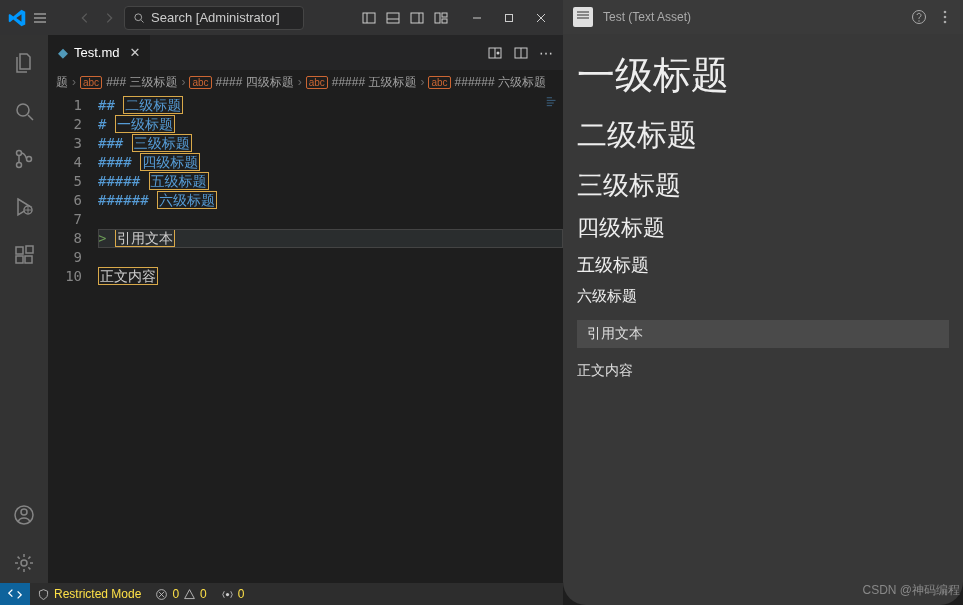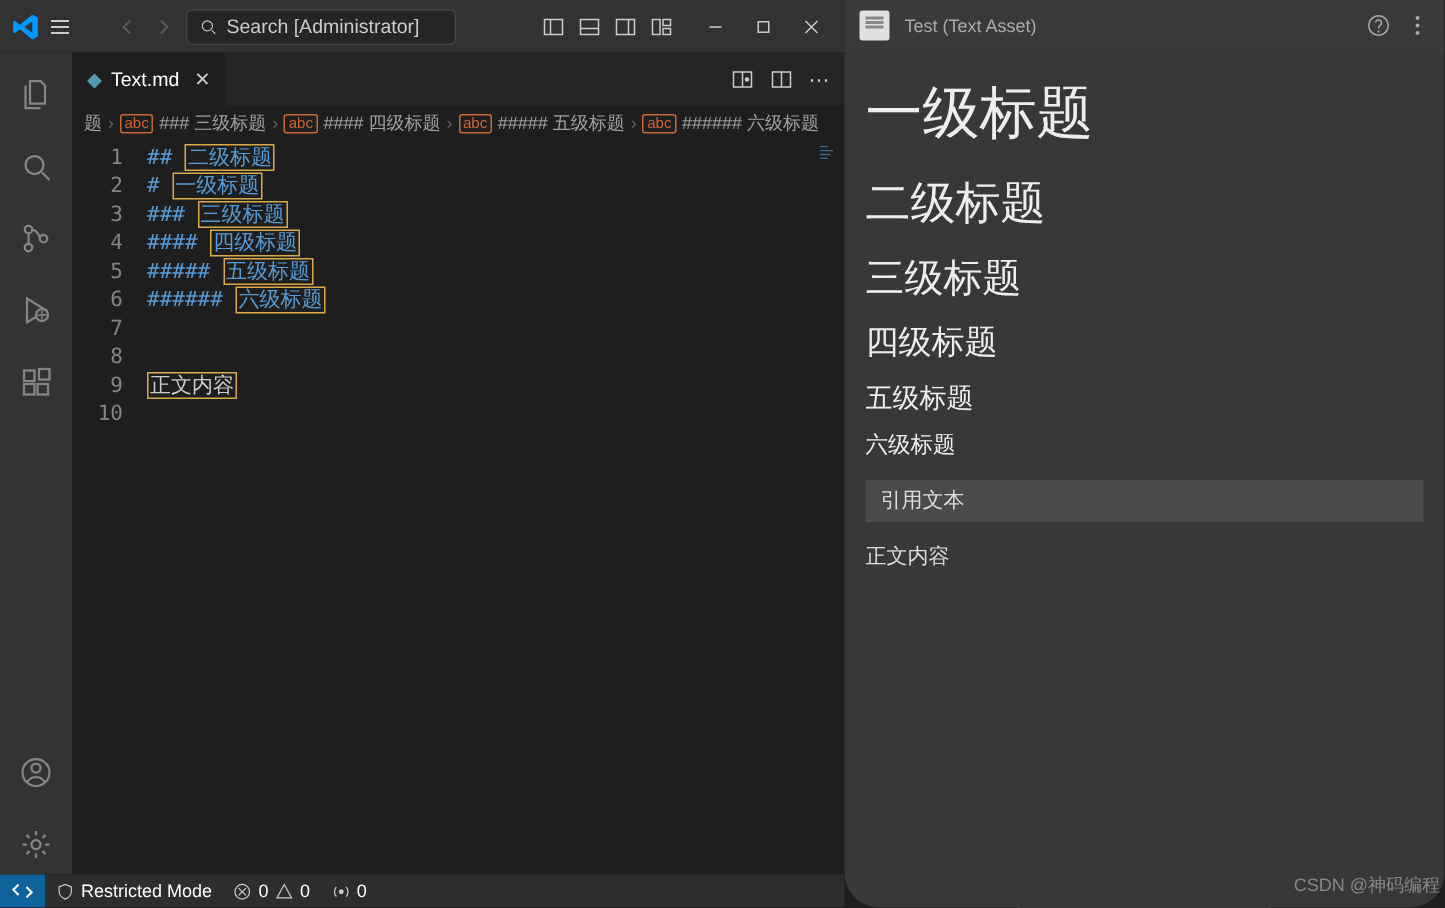--- a/index.html
+++ b/index.html
@@ -37,21 +37,21 @@
 .gutter { width: 50px; text-align: right; color: #858585; padding-right: 16px; line-height: 19px; padding-top: 2px; }
 .code-lines { flex: 1; line-height: 19px; padding-top: 2px; position: relative; }
 .code-line.active { background: #2a2d2e; position: relative; }
 .code-line.active::before { content: ''; position: absolute; inset: 0; border: 1px solid #444; pointer-events: none; }
 .md-hash { color: #569cd6; }
 .md-heading { color: #569cd6; border: 1px solid #d9a94a; padding: 0 1px; }
 .md-quote { color: #6a9955; }
 .boxed { border: 1px solid #d9a94a; padding: 0 1px; }
 .minimap-ind { position: absolute; right: 4px; top: 2px; width: 14px; height: 14px; color: #569cd6; opacity: .6; }
 
-.statusbar { height: 22px; background: #2d2d2d; display: flex; align-items: center; color: #ffffff; font-size: 12px; }
+.statusbar { height: 22px; background: #2d2d2d; display: flex; align-items: center; color: #fde047; font-size: 12px; }
 .sb-remote { width: 30px; height: 22px; background: #0e639c; display: flex; align-items: center; justify-content: center; color: #fff; }
 .sb-item { padding: 0 7px; display: flex; align-items: center; gap: 4px; height: 22px; cursor: pointer; }
 .sb-right { margin-left: auto; display: flex; }
 
 
 .preview { flex: 1; background: #383838; display: flex; flex-direction: column; border-radius: 23px; }
 .pv-header { height: 34px; background: #3a3a3a; display: flex; align-items: center; padding: 0 10px; gap: 10px; color: #aaaaaa; font-size: 12px; }
 .pv-doc-icon { width: 20px; height: 20px; background: #e0e0e0; border-radius: 2px; display: flex; align-items: flex-start; justify-content: center; padding-top: 4px; }
 .pv-doc-icon span { width: 12px; height: 2px; background: #888; box-shadow: 0 3px 0 #888, 0 6px 0 #888; }
 .pv-header-right { margin-left: auto; display: flex; gap: 10px; }
@@ -186,21 +186,21 @@
             <circle cx="12" cy="12" r="3" fill="none" stroke="currentColor" stroke-width="1.5"></circle>
             <path fill="none" stroke="currentColor" stroke-width="1.5" d="M12 3v3M12 18v3M3 12h3M18 12h3M5.6 5.6l2.1 2.1M16.3 16.3l2.1 2.1M5.6 18.4l2.1-2.1M16.3 7.7l2.1-2.1"></path>
           </svg>
         </div>
     </div>
 
     <div class="editor-area">
       <div class="tabs-row">
         <div class="tab">
           <span class="tab-icon">◆</span>
-          <span>Text.md</span>
+          <span>Test.md</span>
           <span class="tab-close">✕</span>
         </div>
         <div class="tab-actions">
           <svg width="16" height="16" viewBox="0 0 16 16">
               <rect x="2" y="3" width="12" height="10" fill="none" stroke="#ccc"></rect>
               <path stroke="#ccc" d="M8 3v10"></path>
               <circle cx="11" cy="8" r="1.5" fill="#ccc"></circle>
             </svg>
           <svg width="16" height="16" viewBox="0 0 16 16">
               <rect x="2" y="3" width="12" height="10" fill="none" stroke="#ccc"></rect>
@@ -240,20 +240,21 @@
           <div>10</div>
         </div>
         <div class="code-lines">
           <div class="code-line"><span class="md-hash">##</span> <span class="md-heading">二级标题</span></div>
           <div class="code-line"><span class="md-hash">#</span> <span class="md-heading">一级标题</span></div>
           <div class="code-line"><span class="md-hash">###</span> <span class="md-heading">三级标题</span></div>
           <div class="code-line"><span class="md-hash">####</span> <span class="md-heading">四级标题</span></div>
           <div class="code-line"><span class="md-hash">#####</span> <span class="md-heading">五级标题</span></div>
           <div class="code-line"><span class="md-hash">######</span> <span class="md-heading">六级标题</span></div>
           <div class="code-line">&nbsp;</div>
+          <div class="code-line active"><span class="md-quote">&gt;</span> <span class="boxed">引用文本</span></div>
           <div class="code-line">&nbsp;</div>
           <div class="code-line"><span class="boxed">正文内容</span></div>
           <svg class="minimap-ind" viewBox="0 0 16 16">
               <path stroke="#569cd6" d="M2 2h6M2 5h10M2 8h8M2 11h6"></path>
             </svg>
         </div>
       </div>
     </div>
   </div>
 

